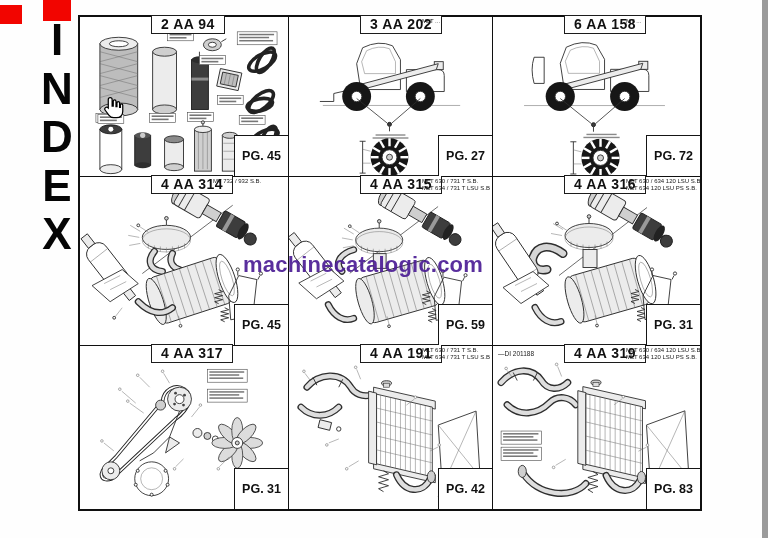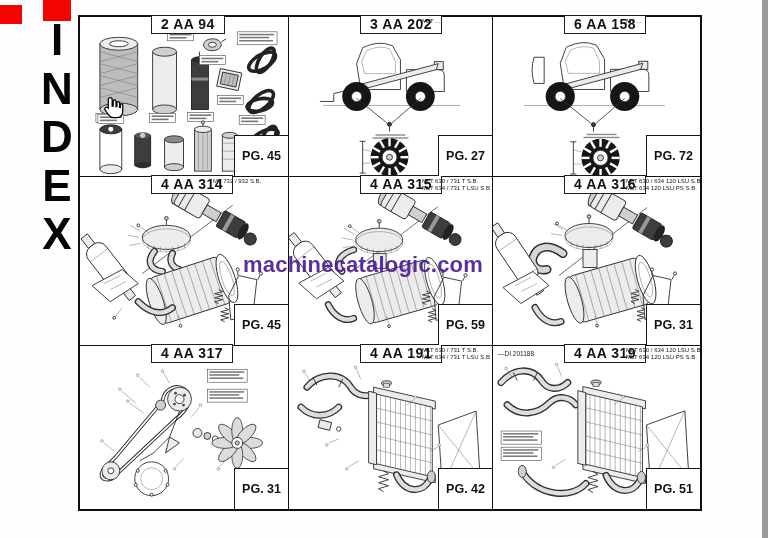--- a/index.html
+++ b/index.html
@@ -727,21 +727,21 @@
           <line x1="64" y1="20" x2="68" y2="30"></line>
             <circle cx="63" cy="18" r="1.3" fill="#fff" stroke="#555"></circle>
           <line x1="128" y1="52" x2="120" y2="58"></line>
             <circle cx="129" cy="50" r="1.3" fill="#fff" stroke="#555"></circle>
           <line x1="152" y1="100" x2="144" y2="104"></line>
             <circle cx="153" cy="98" r="1.3" fill="#fff" stroke="#555"></circle>
           <line x1="62" y1="118" x2="72" y2="112"></line>
             <circle cx="60" cy="120" r="1.3" fill="#fff" stroke="#555"></circle>
         </g>
       </svg>
-      <div class="pg">PG. 51</div>
+      <div class="pg">PG. 83</div>
     </div>
   </div>
 
   <div class="watermark">machinecatalogic.com</div>
 
   <div class="cursor-hand">
     <svg width="20" height="23" viewBox="0 0 14.5 16">
       <path d="M4.5 0.8 C5.3 0.8 5.9 1.4 5.9 2.2 L5.9 7 L6.7 7 L6.7 3.6 C6.7 2.2 8.7 2.2 8.7 3.6 L8.7 7.3 L9.4 7.3 L9.4 4.8 C9.4 3.5 11.3 3.5 11.3 4.8 L11.3 8 L11.9 8 L11.9 6.3 C11.9 5.1 13.6 5.1 13.6 6.3 L13.6 10.8 C13.6 13.6 11.8 15.4 9.2 15.4 L7 15.4 C5.5 15.4 4.4 14.8 3.5 13.6 L0.9 10 C-0.2 8.5 1.7 7 3 8.3 L3.1 8.4 L3.1 2.2 C3.1 1.4 3.7 0.8 4.5 0.8 Z" fill="#fff" stroke="#000" stroke-width="0.9"></path>
     </svg>
   </div>

